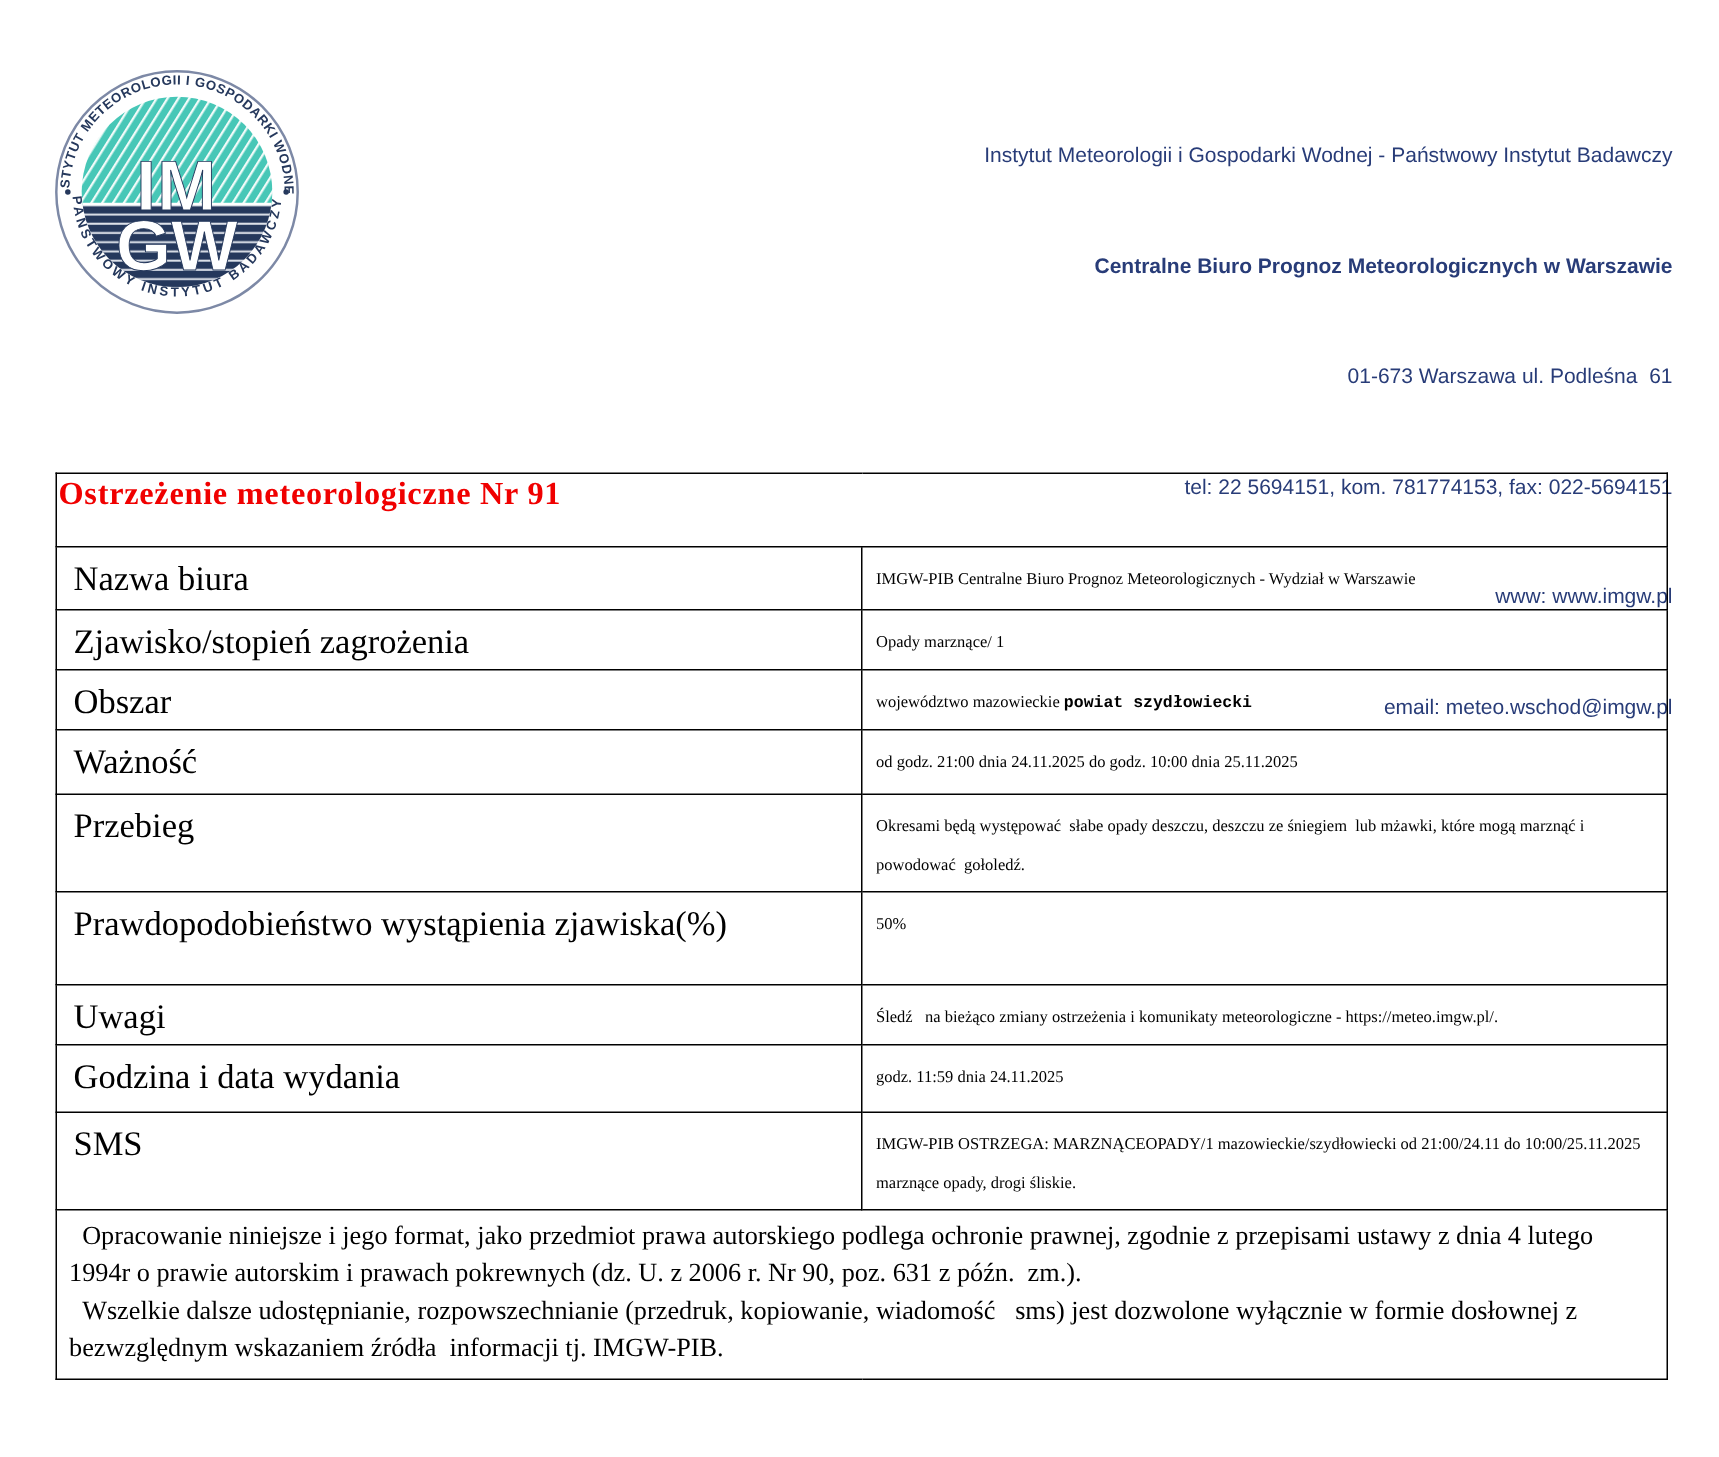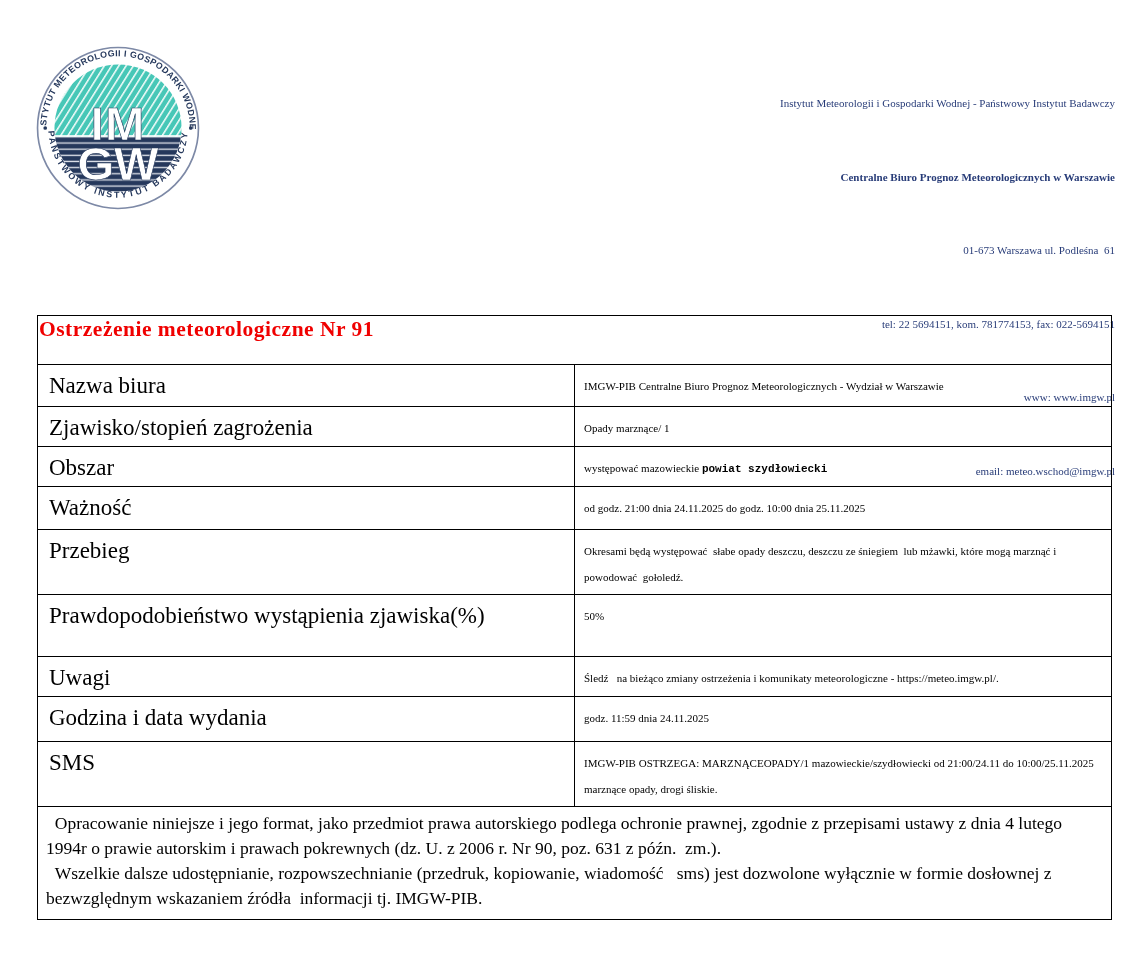--- a/index.html
+++ b/index.html
@@ -17,22 +17,22 @@
   .logo {
     position: absolute;
     left: 36px;
     top: 46px;
   }
   .letterhead {
     position: absolute;
     top: 42px;
     right: 31px;
     text-align: right;
-    font-family: Liberation Serif, serif;
-    font-size: 11px;
+    font-family: Liberation Sans, sans-serif;
+    font-size: 14px;
     line-height: 24.5px;
     color: #283c78;
     white-space: pre-wrap;
   }
   .letterhead .org-bold { font-weight: bold; }
 
   
   table.warning-table {
     position: absolute;
     left: 37px;
@@ -141,21 +141,21 @@
         <tr style="height: 42px;">
           <td class="label-cell">Nazwa biura</td>
           <td class="value-cell"><span>IMGW-PIB Centralne Biuro Prognoz Meteorologicznych - Wydział w Warszawie</span></td>
         </tr>
         <tr style="height: 40px;">
           <td class="label-cell">Zjawisko/stopień zagrożenia</td>
           <td class="value-cell"><span>Opady marznące/ 1</span></td>
         </tr>
         <tr style="height: 40px;">
           <td class="label-cell">Obszar</td>
-          <td class="value-cell"><span>występować mazowieckie </span><span class="bold-part">powiat szydłowiecki</span></td>
+          <td class="value-cell"><span>województwo mazowieckie </span><span class="bold-part">powiat szydłowiecki</span></td>
         </tr>
         <tr style="height: 43px;">
           <td class="label-cell">Ważność</td>
           <td class="value-cell"><span>od godz. 21:00 dnia 24.11.2025 do godz. 10:00 dnia 25.11.2025</span></td>
         </tr>
         <tr style="height: 59px;">
           <td class="label-cell">Przebieg</td>
           <td class="value-cell"><span>Okresami będą występować  słabe opady deszczu, deszczu ze śniegiem  lub mżawki, które mogą marznąć i powodować  gołoledź.</span></td>
         </tr>
         <tr style="height: 62px;">

